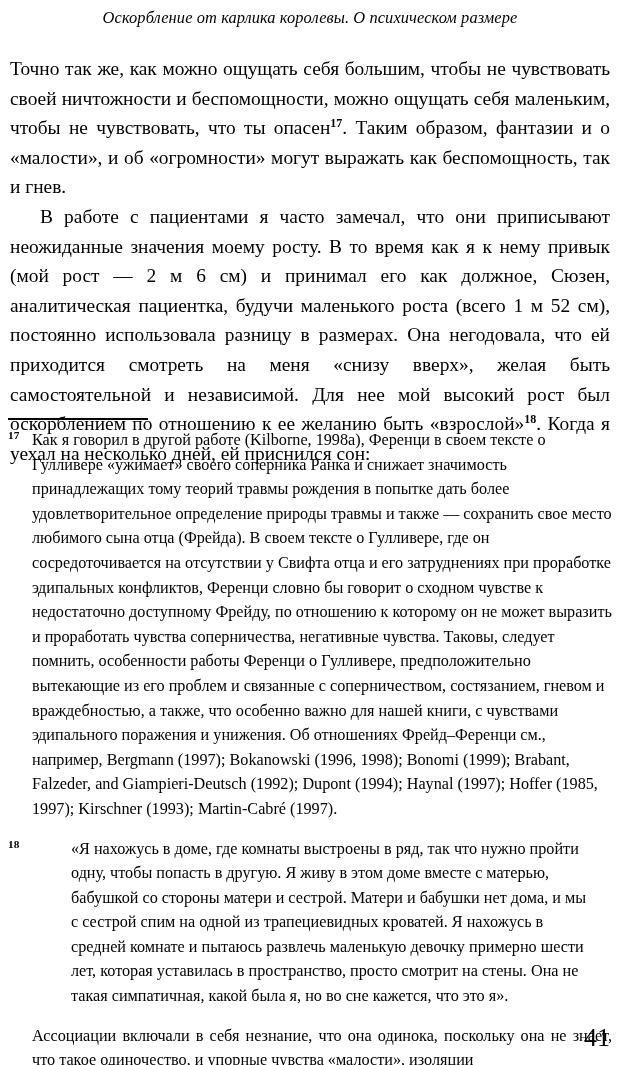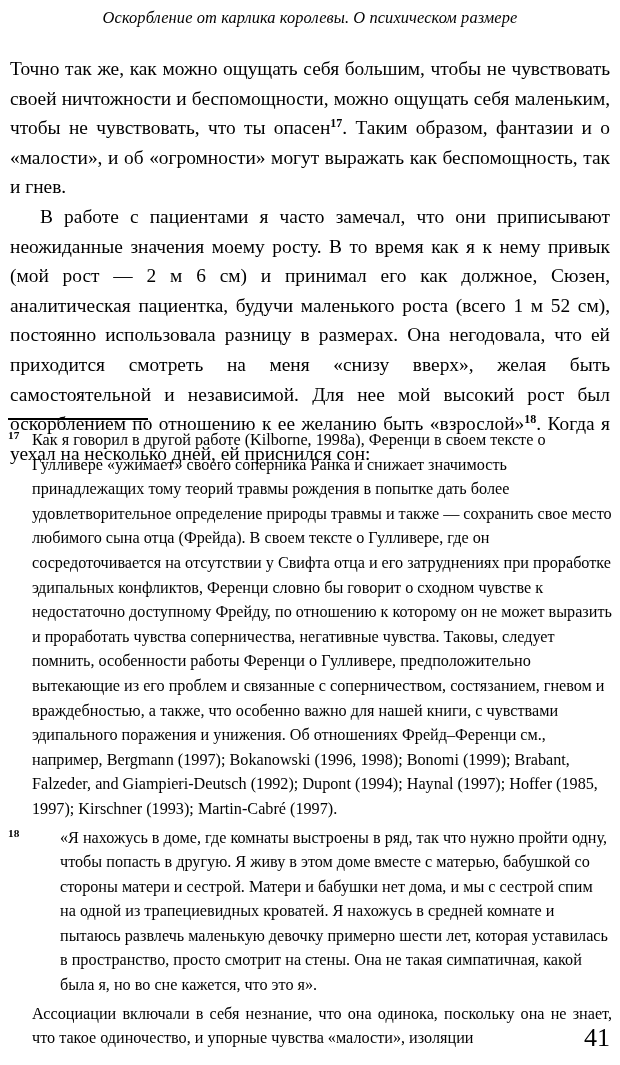--- a/index.html
+++ b/index.html
@@ -112,21 +112,21 @@
   .fn-text.last-left {
     text-align: left;
   }
 
   .fn-lead {
     display: block;
     text-align: left;
   }
 
   blockquote.fn-quote {
-    margin: 4px;
+    margin: 15px;
     padding-left: 24px;
     text-align: justify;
     text-justify: inter-word;
   }
   blockquote.fn-quote .q-last {
     display: block;
     text-align: left;
   }
 
   .fn-after {

